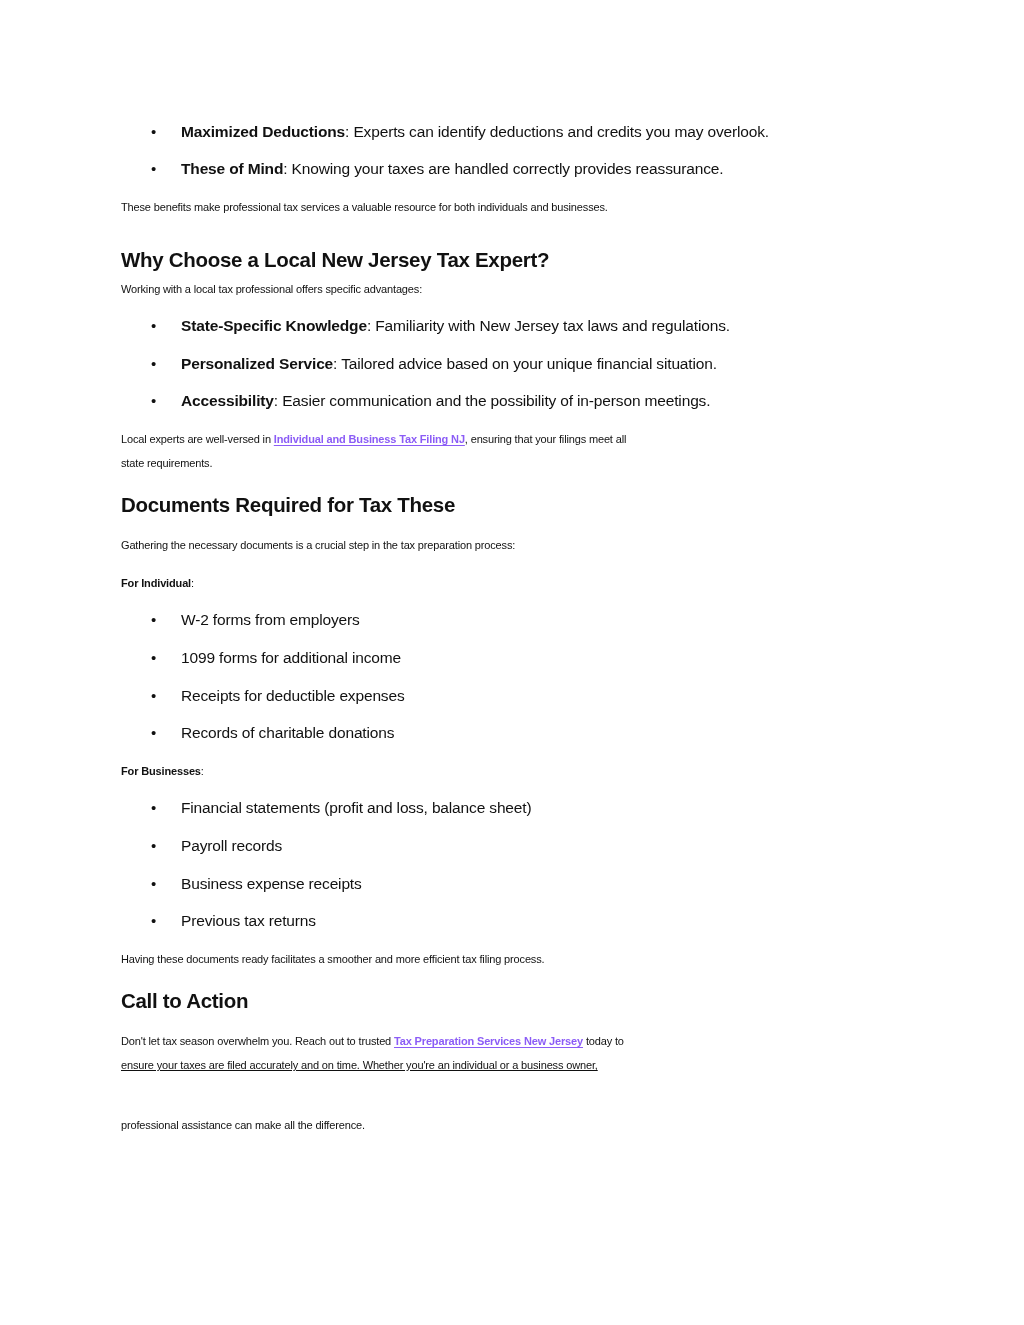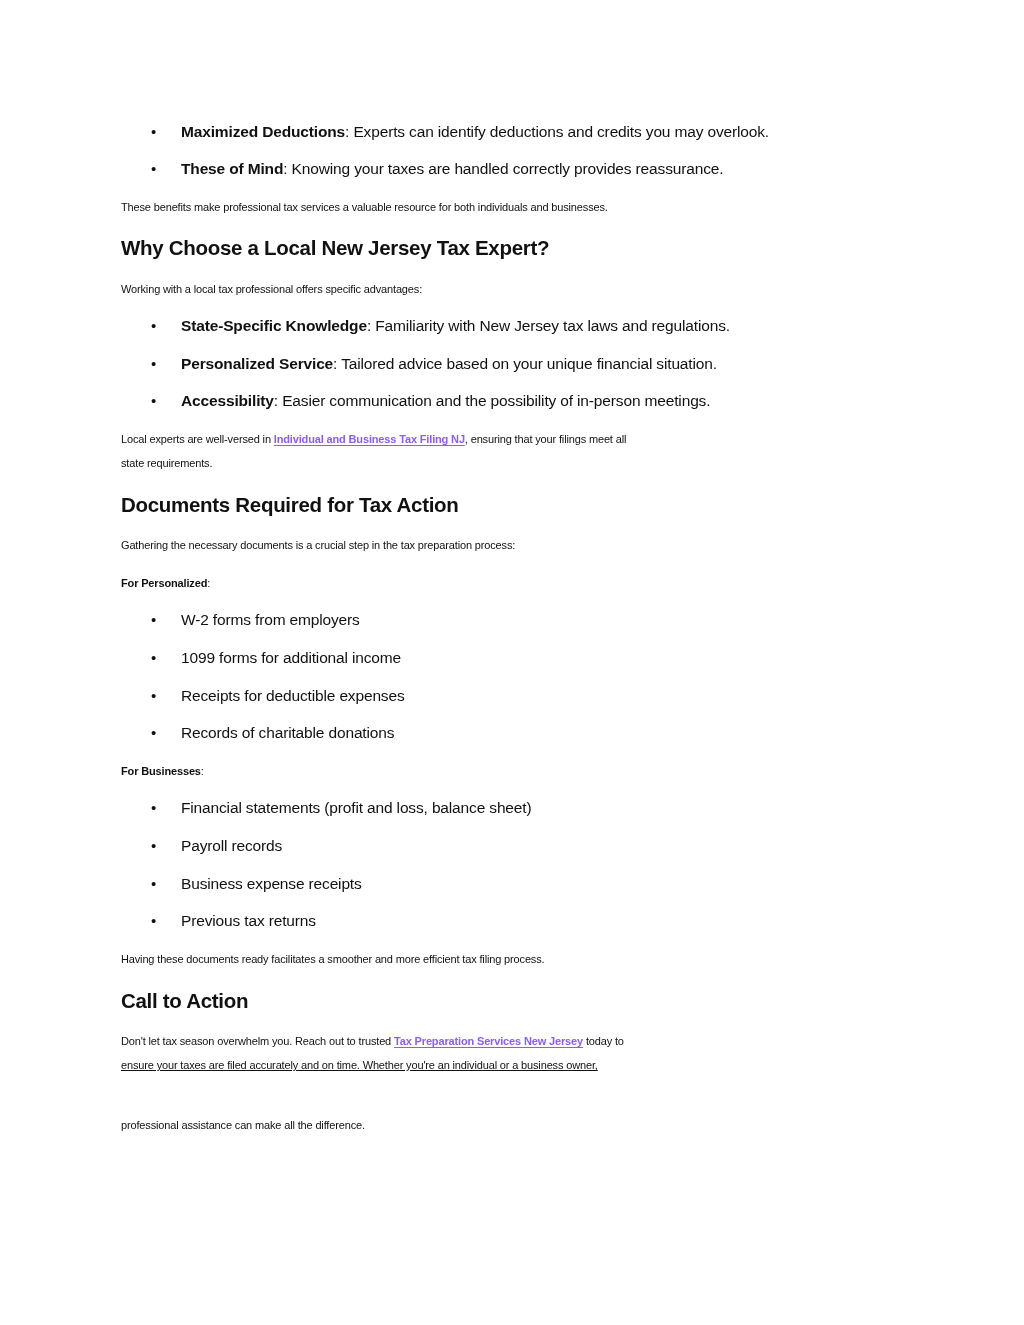--- a/index.html
+++ b/index.html
@@ -38,43 +38,43 @@
   <div class="li" style="top:120px;">
     <span class="bullet">•</span>
     <span class="txt"><b>Maximized Deductions</b><span>: Experts can identify deductions and credits you may overlook.</span></span>
   </div>
   <div class="li" style="top:157px;">
     <span class="bullet">•</span>
     <span class="txt"><b>These of Mind</b><span>: Knowing your taxes are handled correctly provides reassurance.</span></span>
   </div>
   <div class="p" style="top:195px;">These benefits make professional tax services a valuable resource for both individuals and businesses.</div>
 
-  <div class="h2" style="top:234px;text-align:right;">Why Choose a Local New Jersey Tax Expert?</div>
+  <div class="h2" style="top:246px;text-align:right;">Why Choose a Local New Jersey Tax Expert?</div>
   <div class="p" style="top:277px;">Working with a local tax professional offers specific advantages:</div>
 
   <div class="li" style="top:314px;">
     <span class="bullet">•</span>
     <span class="txt"><b>State-Specific Knowledge</b><span>: Familiarity with New Jersey tax laws and regulations.</span></span>
   </div>
   <div class="li" style="top:352px;">
     <span class="bullet">•</span>
     <span class="txt"><b>Personalized Service</b><span>: Tailored advice based on your unique financial situation.</span></span>
   </div>
   <div class="li" style="top:389px;">
     <span class="bullet">•</span>
     <span class="txt"><b>Accessibility</b><span>: Easier communication and the possibility of in-person meetings.</span></span>
   </div>
 
   <div class="p" style="top:427px;"><span>Local experts are well-versed in </span><a class="link">Individual and Business Tax Filing NJ</a><span>, ensuring that your filings meet all</span></div>
   <div class="p" style="top:451px;">state requirements.</div>
 
-  <div class="h2" style="top:491px;">Documents Required for Tax Action</div>
+  <div class="h2" style="top:491px;">Documents Required for Tax These</div>
   <div class="p" style="top:533px;">Gathering the necessary documents is a crucial step in the tax preparation process:</div>
 
-  <div class="p" style="top:571px;"><b>For Personalized</b><span>:</span></div>
+  <div class="p" style="top:571px;"><b>For Individual</b><span>:</span></div>
 
   <div class="li" style="top:608px;">
     <span class="bullet">•</span>
     <span class="txt">W-2 forms from employers</span>
   </div>
   <div class="li" style="top:646px;">
     <span class="bullet">•</span>
     <span class="txt">1099 forms for additional income</span>
   </div>
   <div class="li" style="top:684px;">

